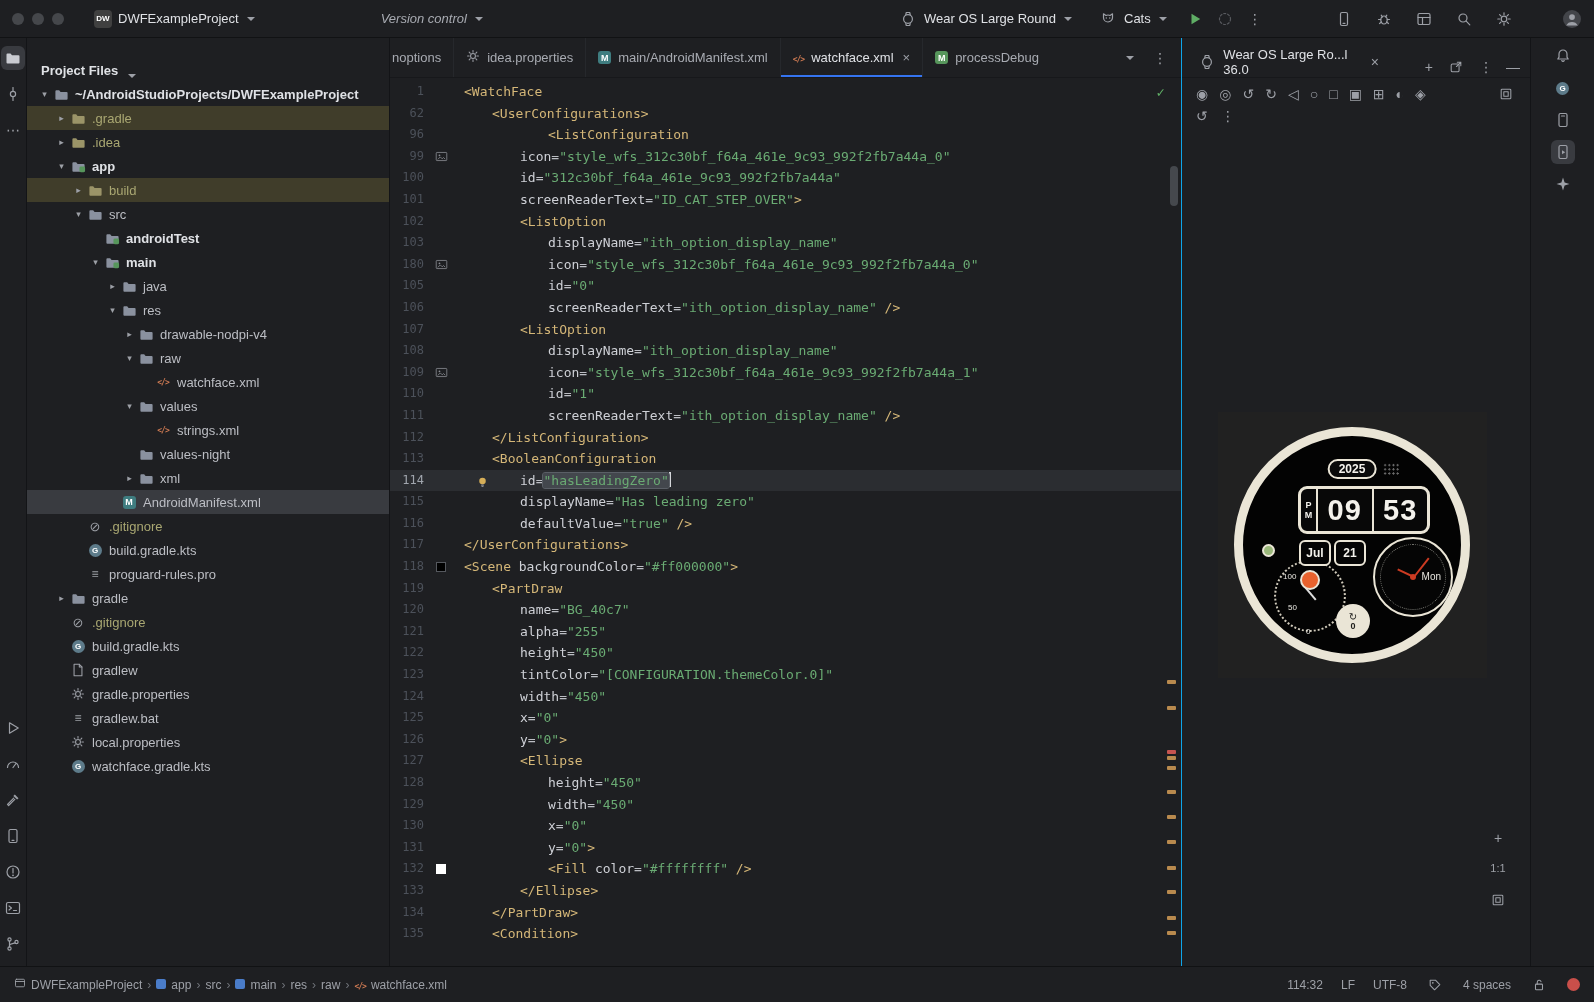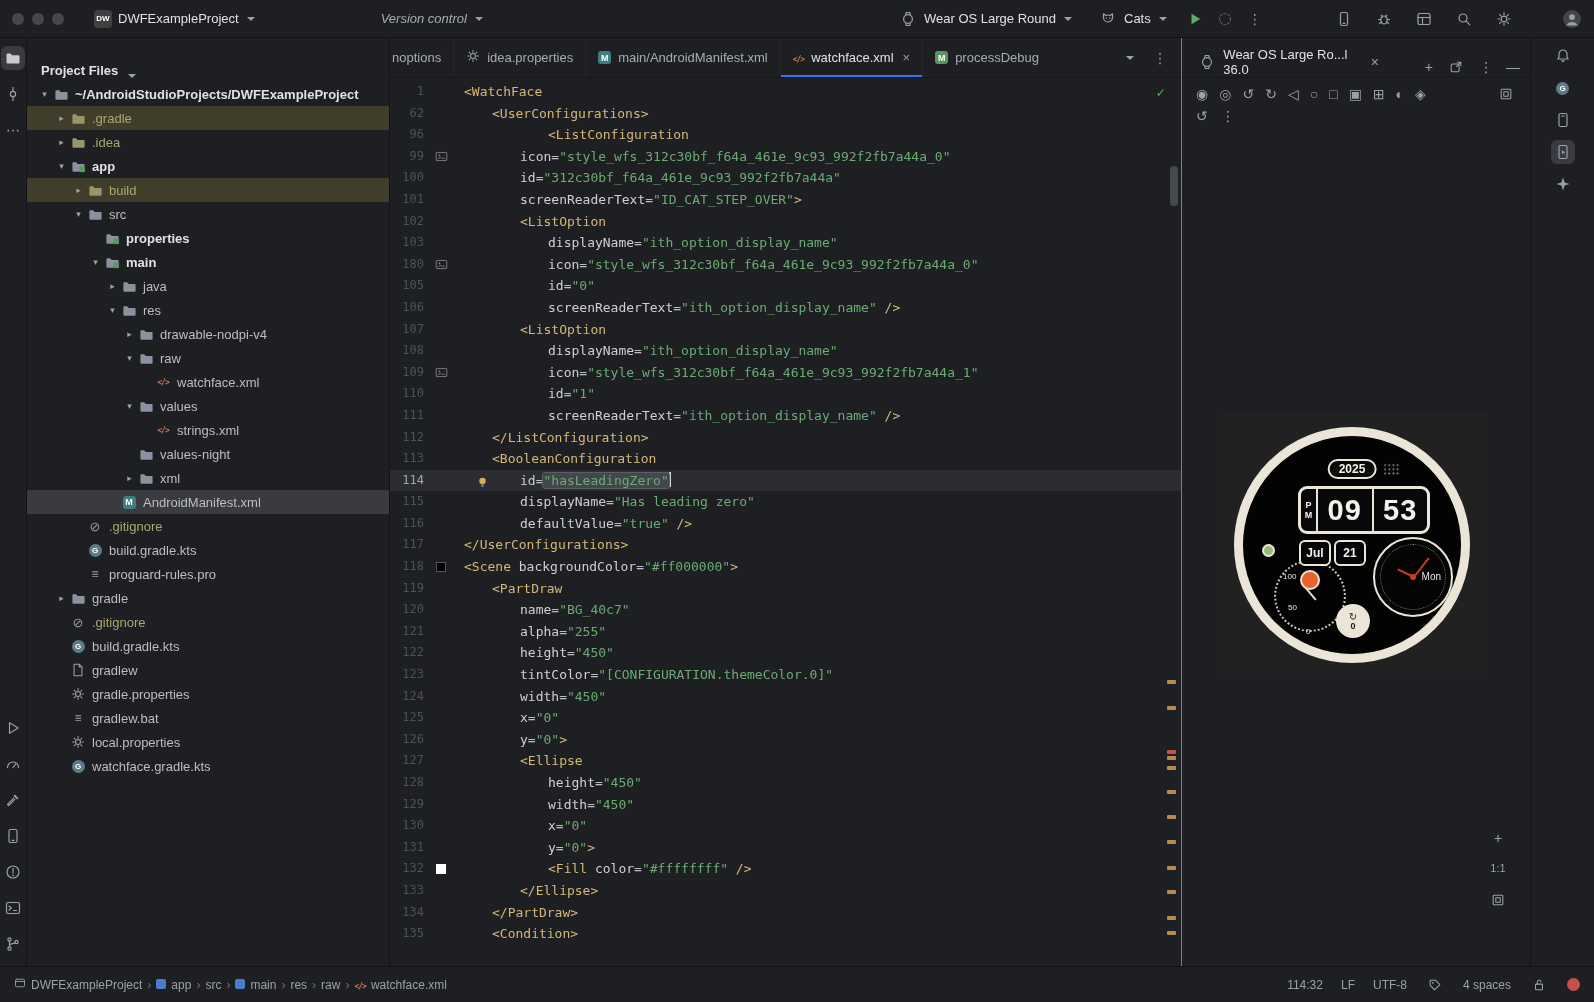--- a/index.html
+++ b/index.html
@@ -378,21 +378,21 @@
             <span class="tlabel">src</span>
           </div>
           <div class="trow" style="padding-left: 61px;">
             <span class="chev"></span>
             <span class="ticon">
               <svg width="15" height="15" viewBox="0 0 16 16" xmlns="http://www.w3.org/2000/svg">
                 <path d="M1.5 4.5a1 1 0 0 1 1-1h3l1.5 1.8h6.5a1 1 0 0 1 1 1v6.2a1 1 0 0 1-1 1h-11a1 1 0 0 1-1-1z" fill="#8a919f"></path>
                 <rect x="9" y="8" width="6" height="6" rx="1.5" fill="#57965c"></rect>
               </svg>
             </span>
-            <span class="tlabel bold">properties</span>
+            <span class="tlabel bold">androidTest</span>
           </div>
           <div class="trow" style="padding-left: 61px;">
             <span class="chev">▾</span>
             <span class="ticon">
               <svg width="15" height="15" viewBox="0 0 16 16" xmlns="http://www.w3.org/2000/svg">
                 <path d="M1.5 4.5a1 1 0 0 1 1-1h3l1.5 1.8h6.5a1 1 0 0 1 1 1v6.2a1 1 0 0 1-1 1h-11a1 1 0 0 1-1-1z" fill="#8a919f"></path>
                 <rect x="9" y="8" width="6" height="6" rx="1.5" fill="#57965c"></rect>
               </svg>
             </span>
             <span class="tlabel bold">main</span>

